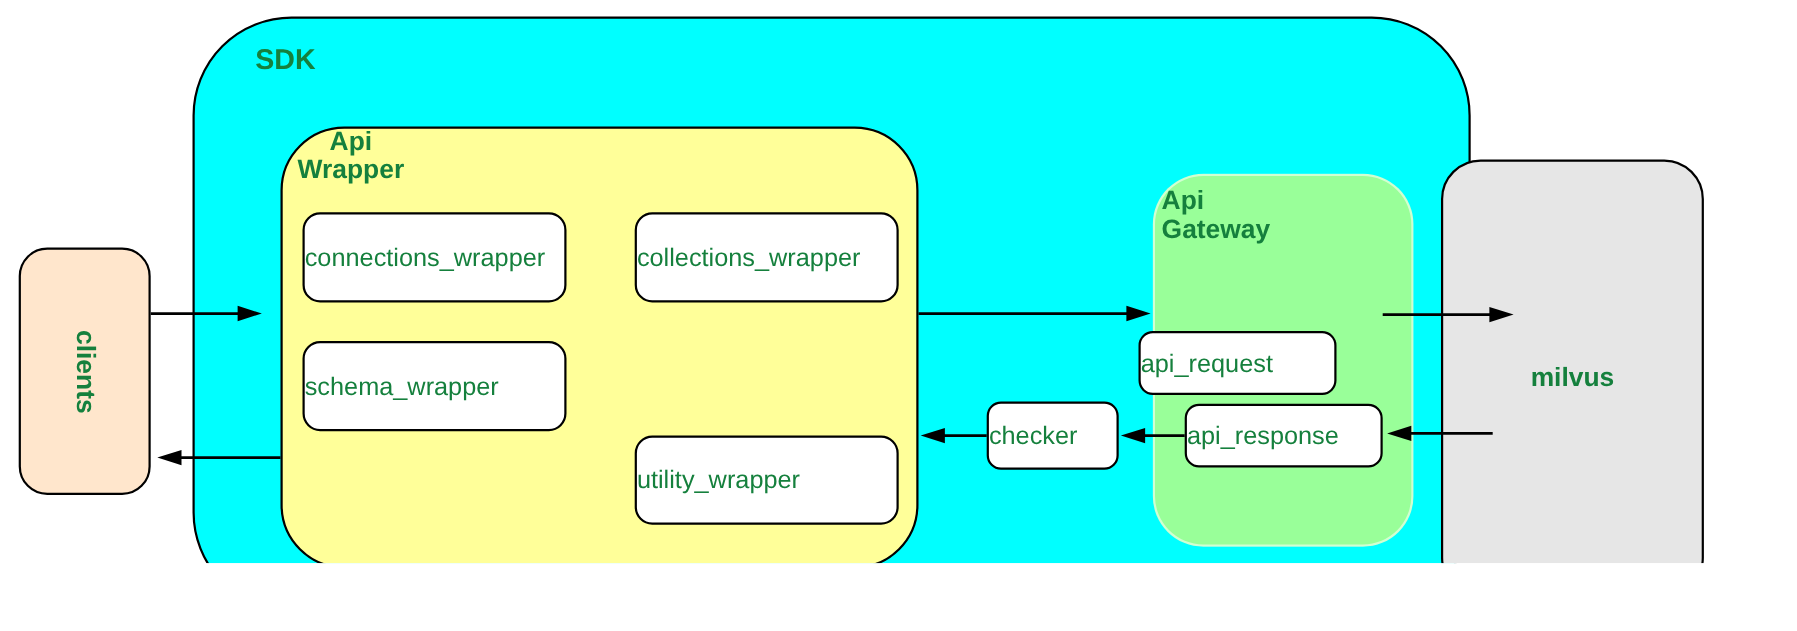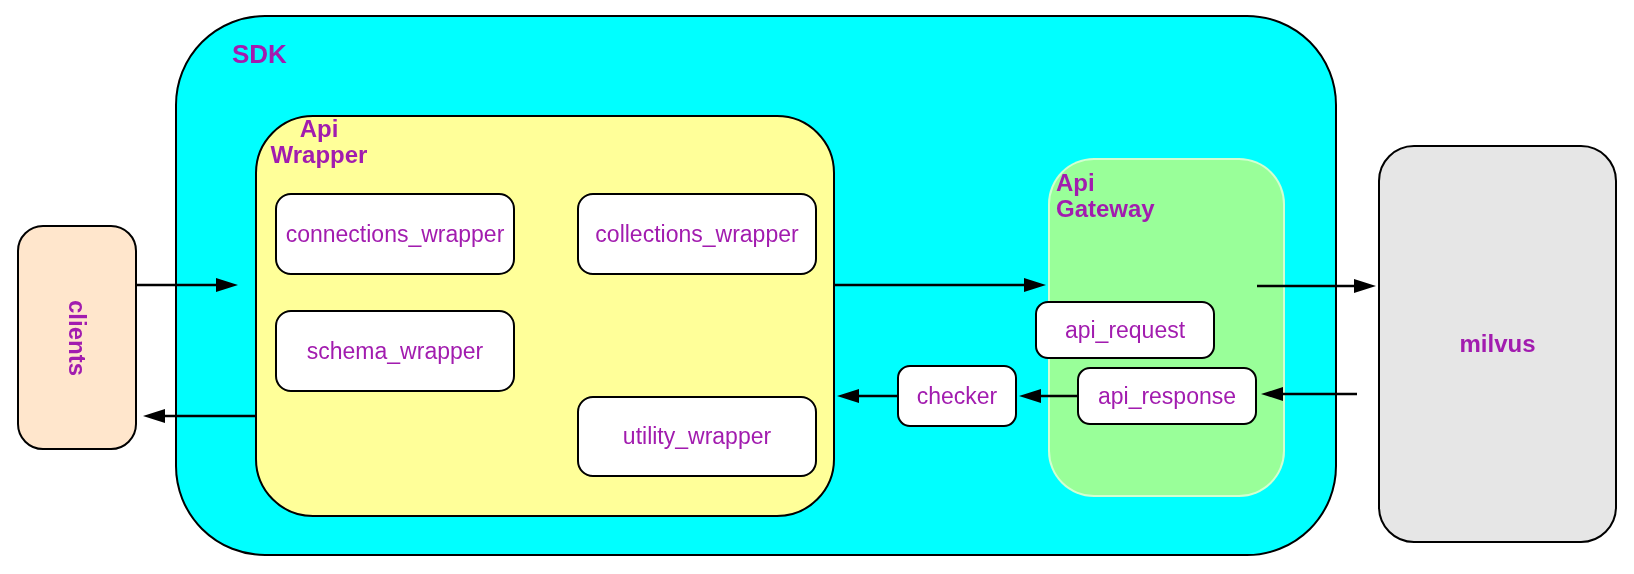--- a/index.html
+++ b/index.html
@@ -1,37 +1,37 @@
 <!DOCTYPE html>
 <html><head>
 <meta charset="utf-8">
 <style>
   html,body{margin:0;padding:0;background:#ffffff;}
   #canvas{
-    position:relative;width:1634px;height:574px;
-    font-family:"Liberation Sans", sans-serif;color:#a21caf;
+    position:relative;width:1634px;height:512px;
+    font-family:"Liberation Sans", sans-serif;color:#15803d;
     overflow:hidden;background:#ffffff;
   }
   .box{position:absolute;box-sizing:border-box;border:2.5px solid #000;}
   .container-label{font-weight:bold;font-size:24px;line-height:1.1;position:absolute;}
   .node{
     position:absolute;box-sizing:border-box;background:#ffffff;
     border:2.5px solid #000;border-radius:16px;
-    display:flex;align-items:center;justify-content:center;
+    display:flex;align-items:center;justify-content:flex-start;
     font-size:23px;z-index:4;
   }
   #sdk-box{left:175px;top:15px;width:1162px;height:541px;background:#00ffff;border-radius:90px;z-index:1;}
   #sdk-label{left:232px;top:40px;font-size:26px;z-index:2;}
   #api-wrapper-box{left:255px;top:115px;width:580px;height:402px;background:#ffff99;border-radius:58px;z-index:2;}
   #api-wrapper-label{left:258px;top:116px;width:122px;text-align:center;z-index:3;}
   #api-gateway-box{left:1048px;top:158px;width:237px;height:339px;background:#99ff99;border:2px solid rgba(255,255,255,0.55);border-radius:46px;z-index:2;}
   #api-gateway-label{left:1056px;top:170px;width:122px;text-align:left;z-index:3;}
   #clients-box{left:17px;top:225px;width:120px;height:225px;background:#ffe6cc;border-radius:26px;display:flex;align-items:center;justify-content:center;z-index:2;}
   #clients-box .rot{transform:rotate(90deg);font-weight:bold;font-size:24px;white-space:nowrap;}
-  #milvus-box{left:1378px;top:145px;width:239px;height:398px;background:#e6e6e6;border-radius:36px;display:flex;align-items:center;justify-content:center;font-weight:bold;font-size:24px;z-index:2;}
+  #milvus-box{left:1310px;top:145px;width:239px;height:398px;background:#e6e6e6;border-radius:36px;display:flex;align-items:center;justify-content:center;font-weight:bold;font-size:24px;z-index:2;}
   
   #node-connections{left:275px;top:193px;width:240px;height:82px;}
   #node-collections{left:577px;top:193px;width:240px;height:82px;}
   #node-schema{left:275px;top:310px;width:240px;height:82px;}
   #node-partition{left:577px;top:295px;width:240px;height:82px;}
   #node-index{left:275px;top:396px;width:240px;height:81px;}
   #node-utility{left:577px;top:396px;width:240px;height:81px;}
   #node-checker{left:897px;top:365px;width:120px;height:62px;border-radius:13px;}
   #node-api-request{left:1035px;top:257px;width:180px;height:58px;border-radius:13px;margin-top:44px;}
   #node-api-response{left:1077px;top:367px;width:180px;height:58px;border-radius:13px;}

